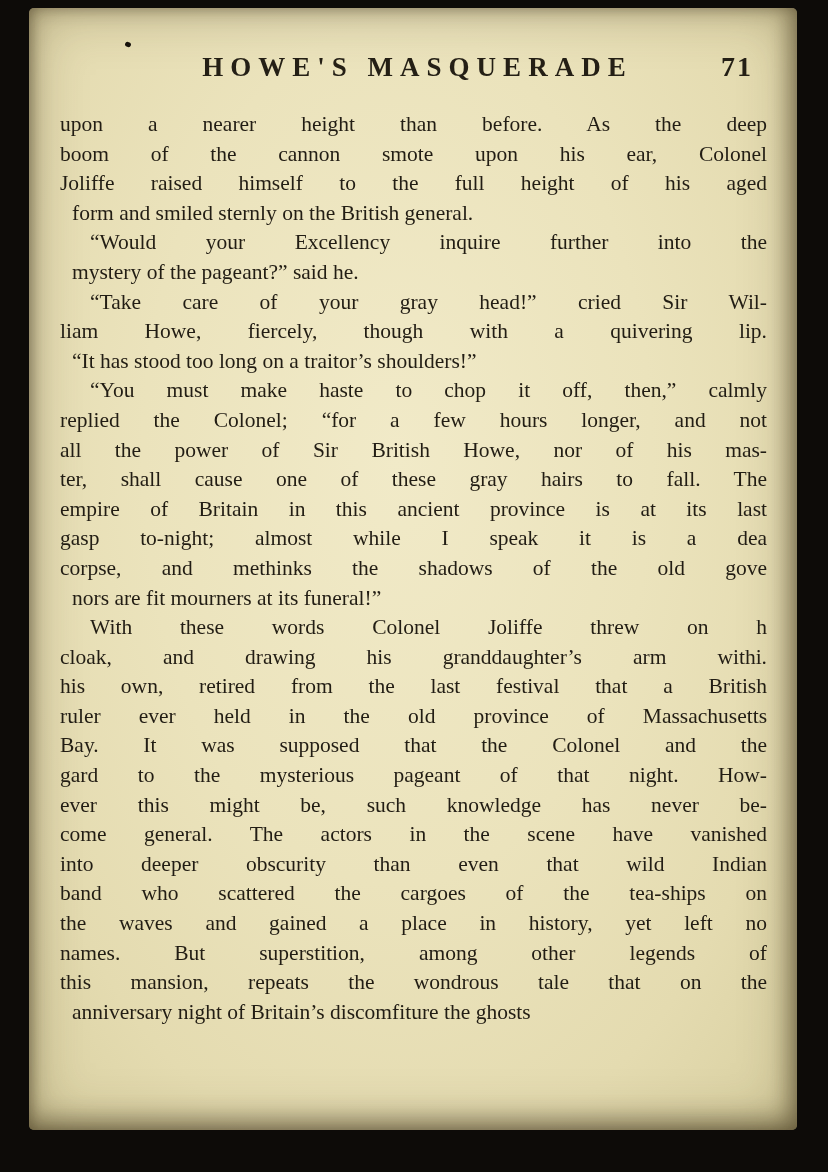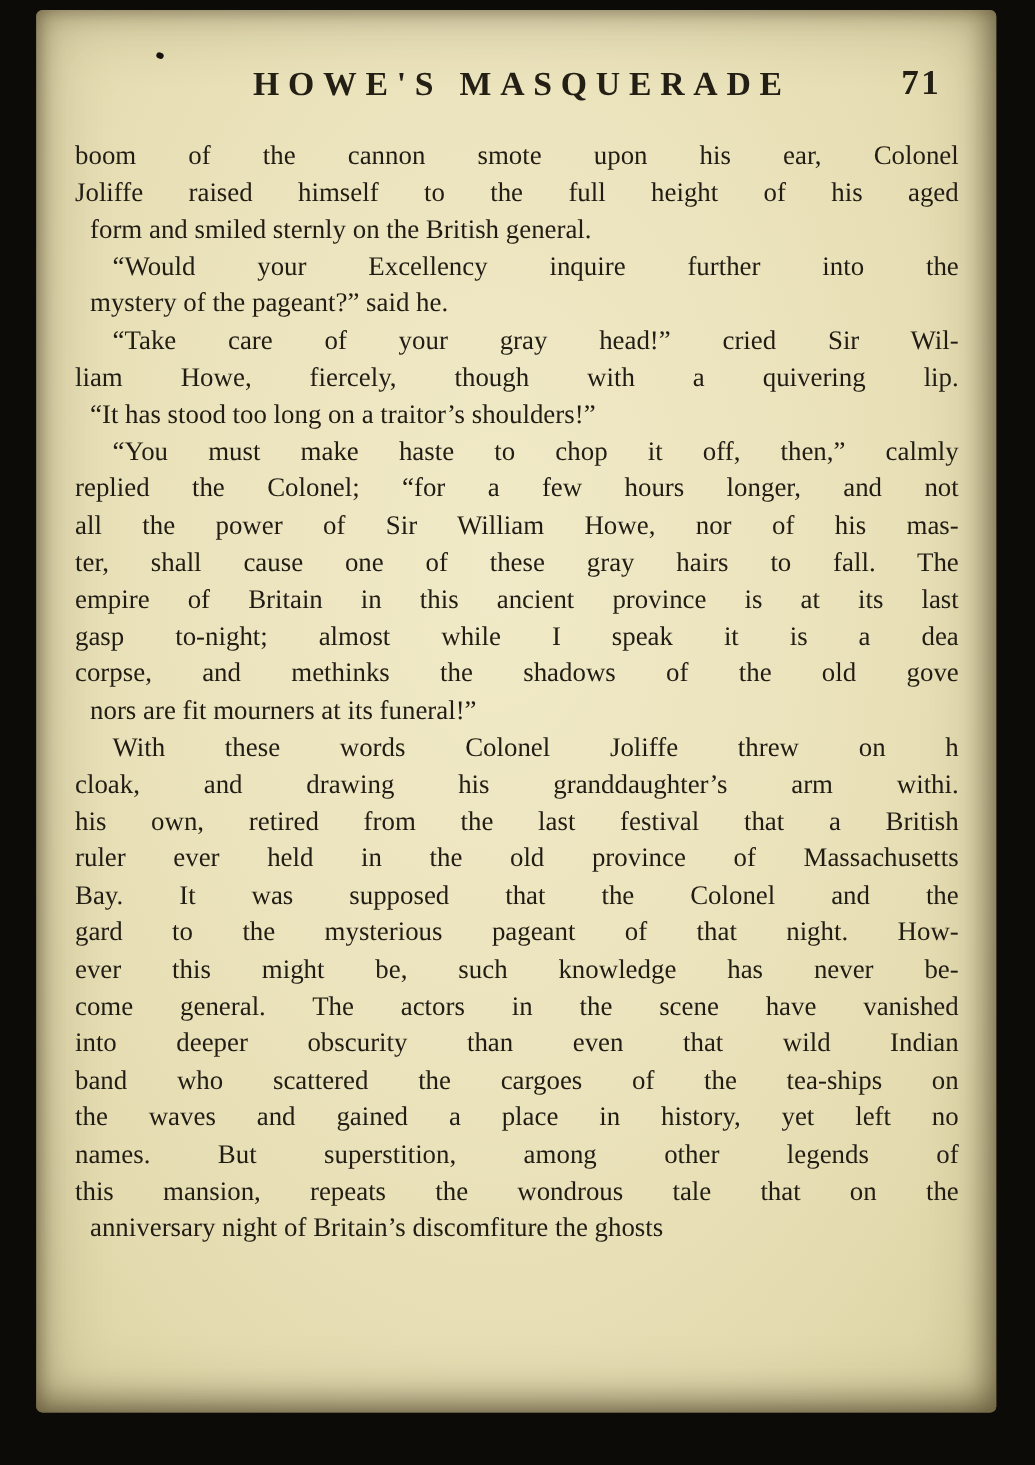--- a/index.html
+++ b/index.html
@@ -87,37 +87,38 @@
 
 <div class="scan">
   <div class="page">
     <div class="speck"></div>
     <div class="header">
       <span class="title">HOWE'S MASQUERADE</span>
       <span class="pagenum">71</span>
     </div>
     <div class="body">
         <div class="paragraph">
+          <div class="line">upon a nearer height than before. As the deep</div>
           <div class="line">boom of the cannon smote upon his ear, Colonel</div>
           <div class="line">Joliffe raised himself to the full height of his aged</div>
           <div class="line last">form and smiled sternly on the British general.</div>
         </div>
         <div class="paragraph">
           <div class="line first-indent">“Would your Excellency inquire further into the</div>
           <div class="line last">mystery of the pageant?” said he.</div>
         </div>
         <div class="paragraph">
           <div class="line first-indent">“Take care of your gray head!” cried Sir Wil-</div>
           <div class="line">liam Howe, fiercely, though with a quivering lip.</div>
           <div class="line last">“It has stood too long on a traitor’s shoulders!”</div>
         </div>
         <div class="paragraph">
           <div class="line first-indent">“You must make haste to chop it off, then,” calmly</div>
           <div class="line">replied the Colonel; “for a few hours longer, and not</div>
-          <div class="line">all the power of Sir William Howe, nor of his mas-</div>
+          <div class="line">all the power of Sir British Howe, nor of his mas-</div>
           <div class="line">ter, shall cause one of these gray hairs to fall. The</div>
           <div class="line">empire of Britain in this ancient province is at its last</div>
           <div class="line">gasp to-night; almost while I speak it is a dea</div>
           <div class="line">corpse, and methinks the shadows of the old gove</div>
           <div class="line last">nors are fit mourners at its funeral!”</div>
         </div>
         <div class="paragraph">
           <div class="line first-indent">With these words Colonel Joliffe threw on h</div>
           <div class="line">cloak, and drawing his granddaughter’s arm withi.</div>
           <div class="line">his own, retired from the last festival that a British</div>

